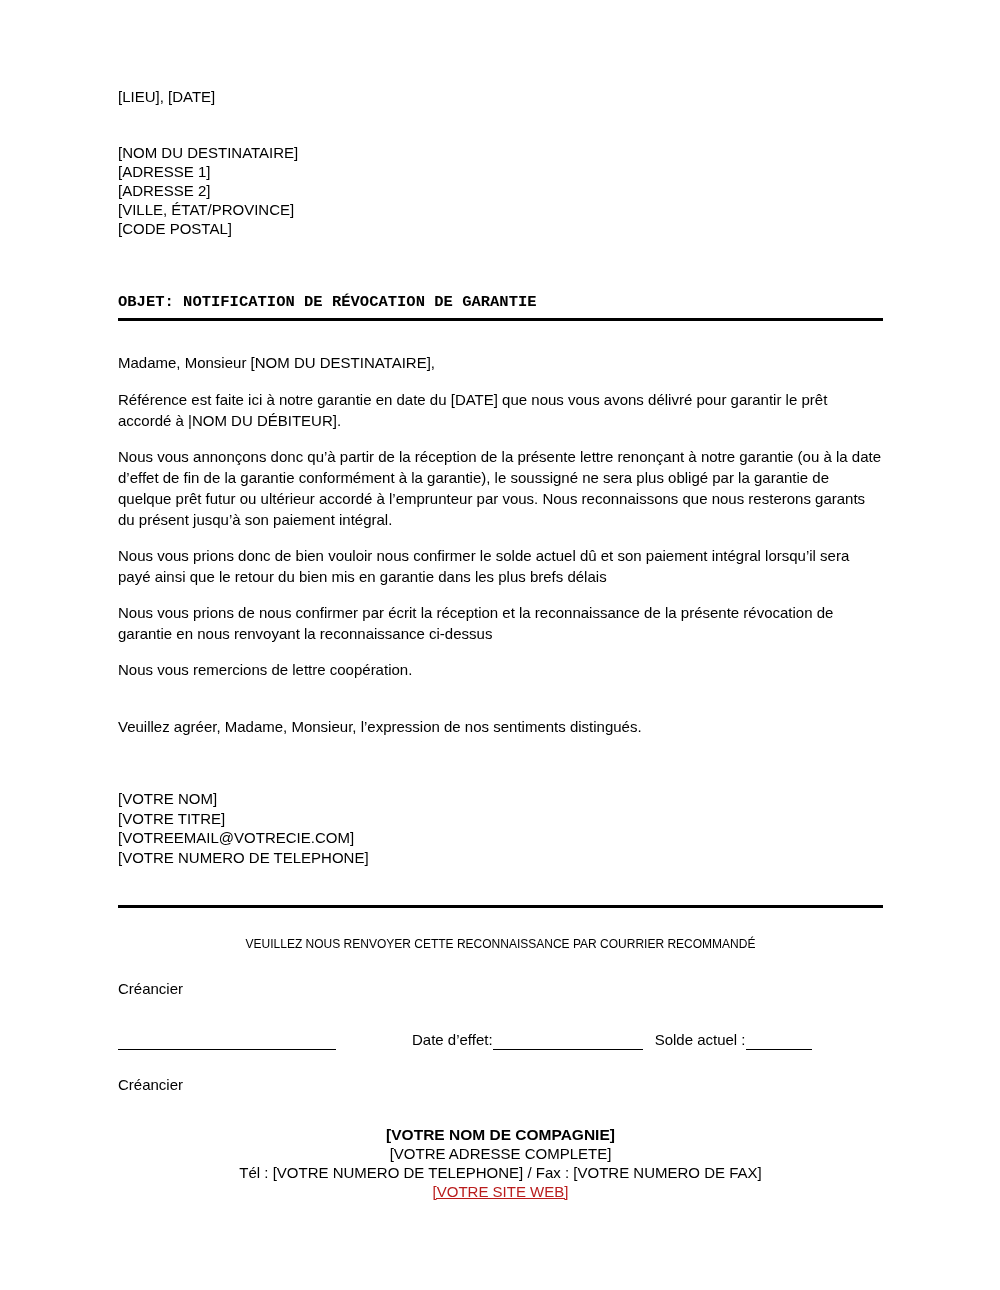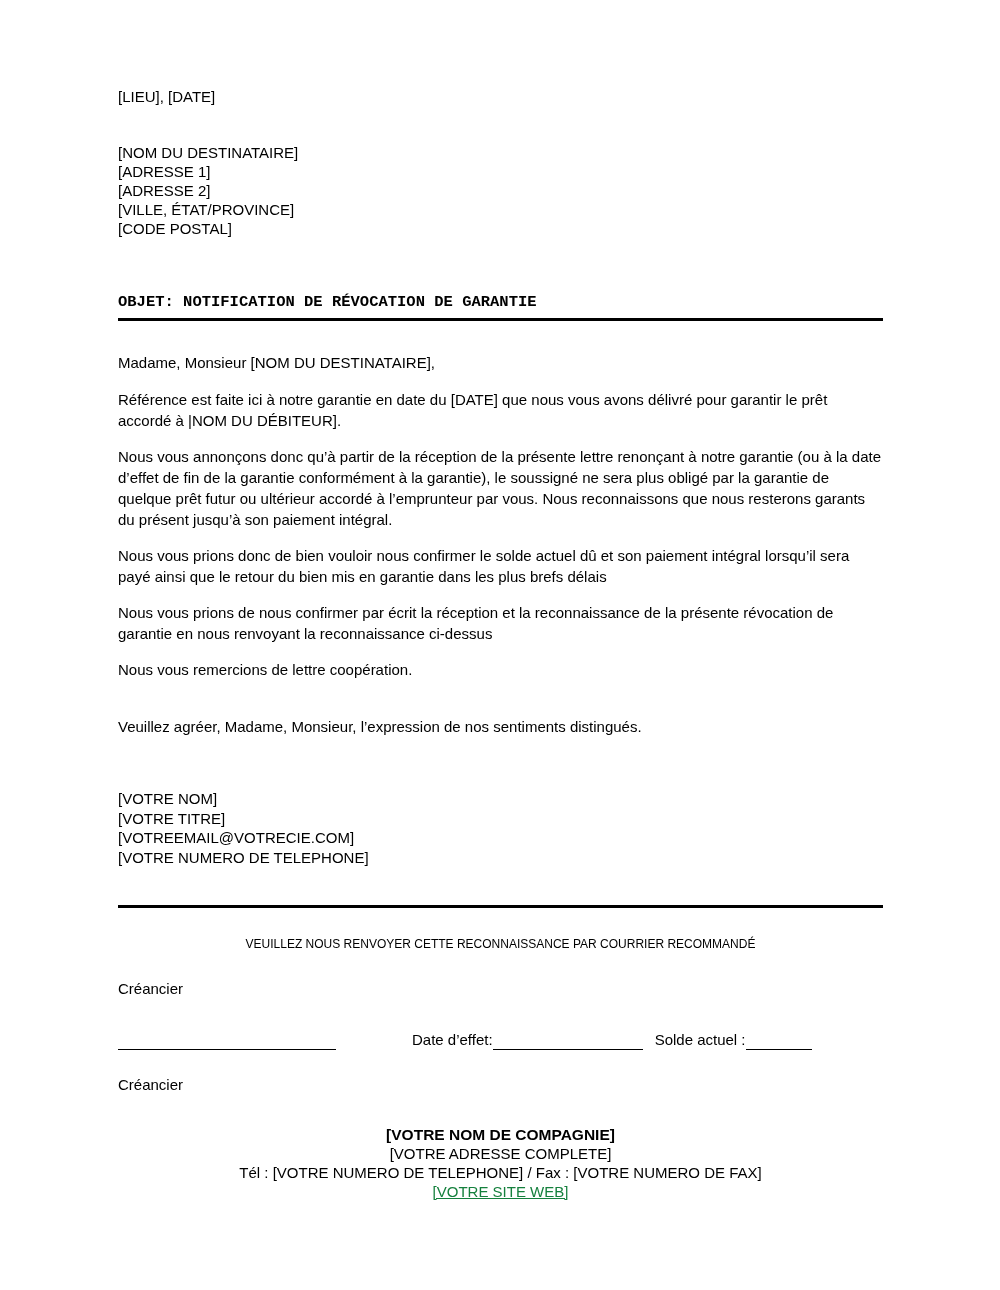--- a/index.html
+++ b/index.html
@@ -63,21 +63,21 @@
   .solde-blank { width: 66px; }
   .creditor { margin-top: 24px; }
   .footer {
     margin-top: 30px;
     text-align: center;
     line-height: 19px;
   }
   .footer .company { font-weight: bold; font-size: 15.5px; text-align: center; }
   .footer .website a,
   .footer .website {
-    color: #15803d;
+    color: #b91c1c;
     text-decoration: underline;
     cursor: pointer;
   }
 </style>
 </head>
 <body>
 
 <div class="page">
 
   <div class="place-date">[LIEU], [DATE]</div>

